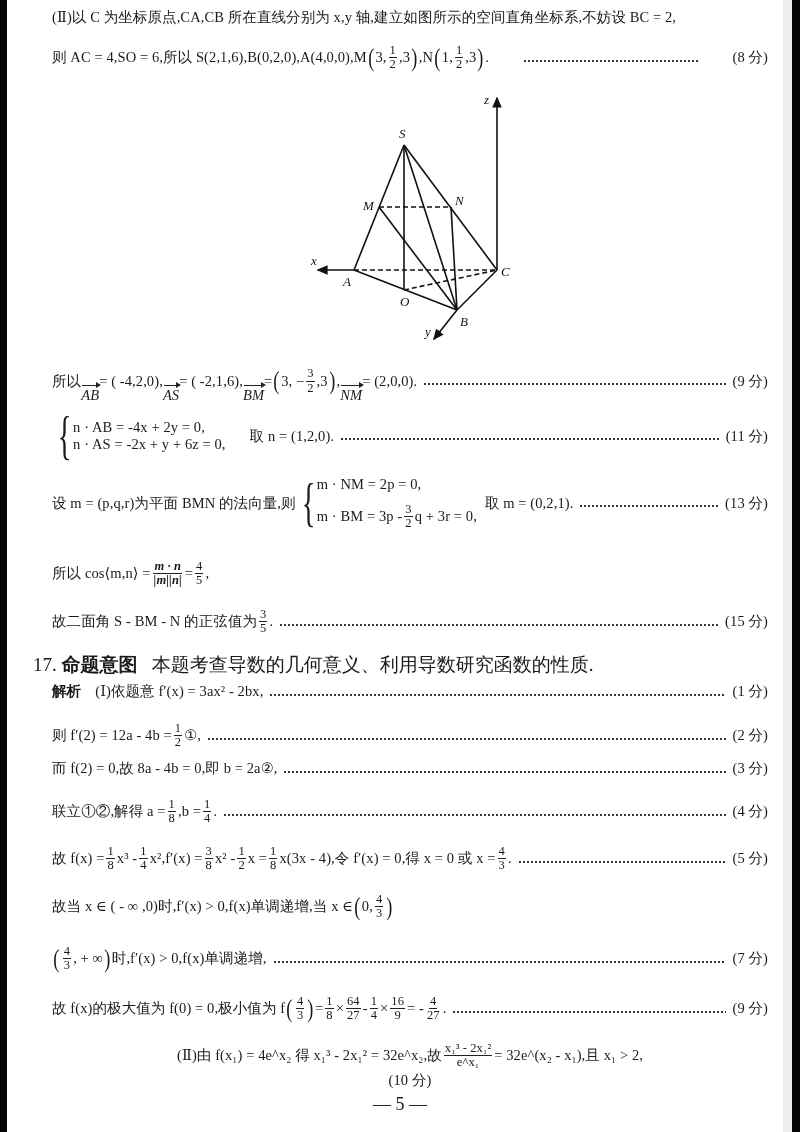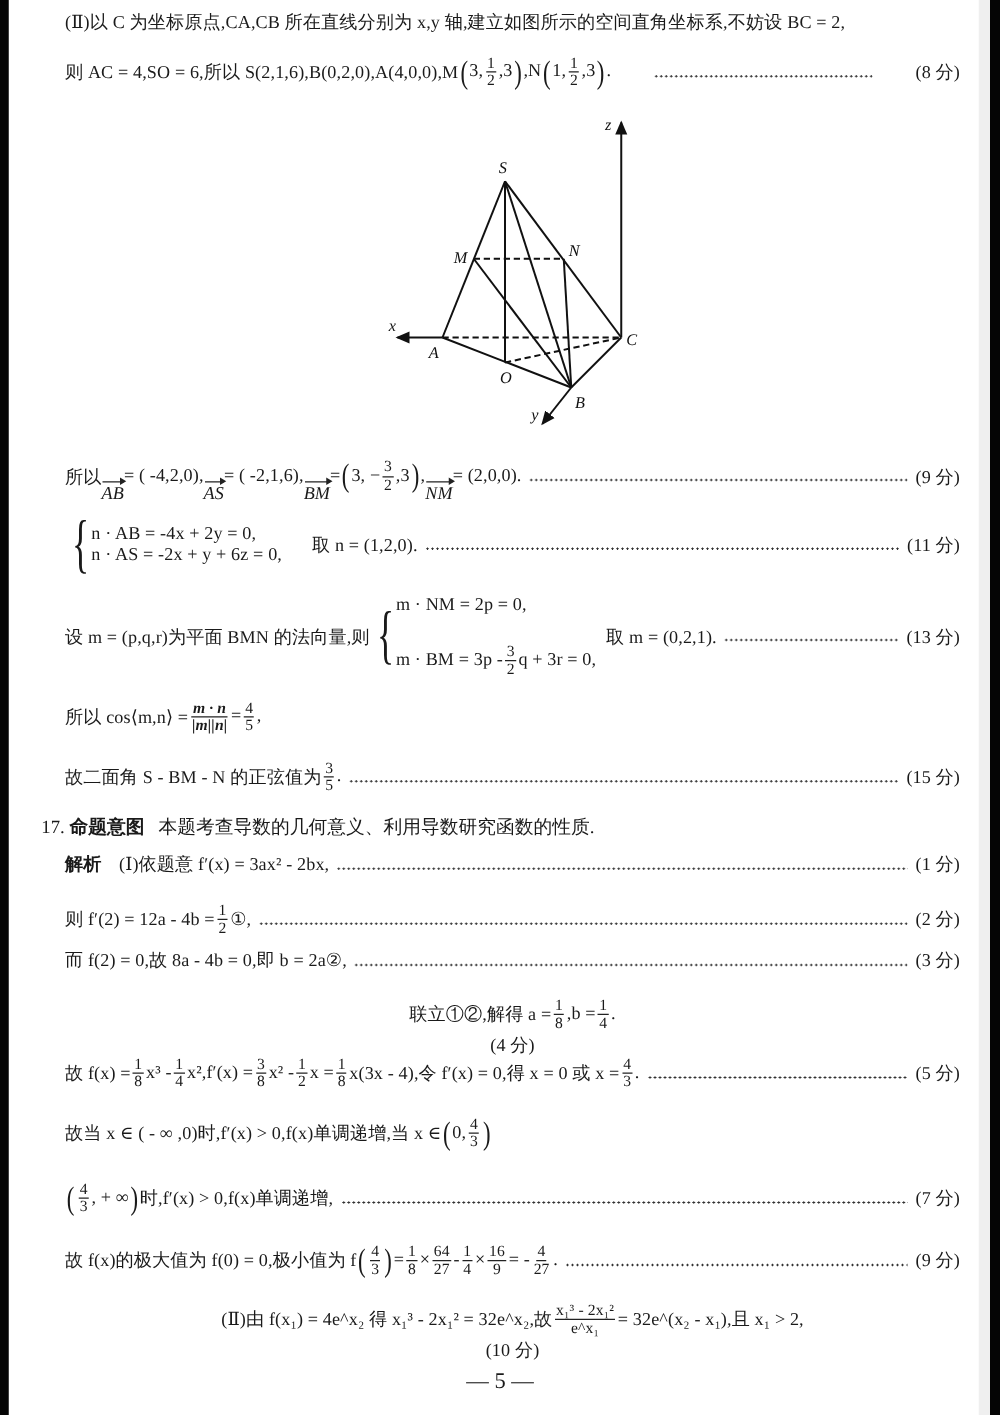--- a/index.html
+++ b/index.html
@@ -27,21 +27,21 @@
   .frac { display:inline-flex; flex-direction:column; align-items:center; vertical-align:middle; margin:0 2px; font-size:12.5px; line-height:1.05; }
   .frac .num { border-bottom:1px solid #222; padding:0 1px; }
   .frac .den { padding:0 1px; }
   .paren { font-size:26px; line-height:1; transform:scaleX(0.7); display:inline-block; font-weight:300; }
   .brace-sys { display:inline-flex; align-items:center; }
   .brace { font-size:52px; line-height:1; transform:scaleX(0.55); display:inline-block; margin-right:-4px; }
   .sys-rows { display:flex; flex-direction:column; }
   .vec { position:relative; font-style:italic; display:inline-block;margin-top:29px; }
   .vec::before { content:""; position:absolute; left:1px; right:0; top:-2px; height:1px; background:#222; }
   .vec::after { content:""; position:absolute; right:-2px; top:-5px; border-left:5px solid #222; border-top:3px solid transparent; border-bottom:3px solid transparent; }
-  .heading17 { position:absolute; left:33px; top:652px; font-size:15px; white-space:nowrap; }
+  .heading17 { position:absolute; left:33px; top:652px; font-size:19px; white-space:nowrap; }
   .heading17 .lab { font-weight:bold; }
   .page-num { position:absolute; left:0; width:800px; top:1094px; text-align:center; font-size:18px; }
   .diagram { position:absolute; left:300px; top:88px; width:230px; height:260px; }
 </style>
 </head>
 <body>
 
 <div class="edge-left"></div>
 <div class="edge-right-gray"></div>
 <div class="edge-right-black"></div>
@@ -145,21 +145,21 @@
   </span>
   <span class="dots"></span>
   <span class="score">(11 分)</span>
 </div>
 
 <div class="line" style="top:476px;">
   <span class="txt">
     <span>设 m = (p,q,r)为平面 BMN 的法向量,则</span>
     <span class="brace-sys">
       <span class="brace">{</span>
-      <span class="sys-rows" style="gap:22px;">
+      <span class="sys-rows" style="gap:10px;">
         <span>m · NM = 2p = 0,</span>
         <span style="display:flex;align-items:center;">
             <span>m · BM = 3p - </span>
             <span class="frac">
               <span class="num">3</span>
               <span class="den">2</span>
             </span>
             <span>q + 3r = 0,</span>
           </span>
       </span>
@@ -226,21 +226,21 @@
   <span class="dots"></span>
   <span class="score">(2 分)</span>
 </div>
 
 <div class="line" style="top:759px;">
   <span class="txt">而 f(2) = 0,故 8a - 4b = 0,即 b = 2a②,</span>
   <span class="dots"></span>
   <span class="score">(3 分)</span>
 </div>
 
-<div class="line" style="top:798px;flex-direction:column;">
+<div class="line" style="top:798px;">
   <span class="txt">
     <span>联立①②,解得 a = </span>
     <span class="frac">
         <span class="num">1</span>
         <span class="den">8</span>
       </span>
     <span>,b = </span>
     <span class="frac">
         <span class="num">1</span>
         <span class="den">4</span>

